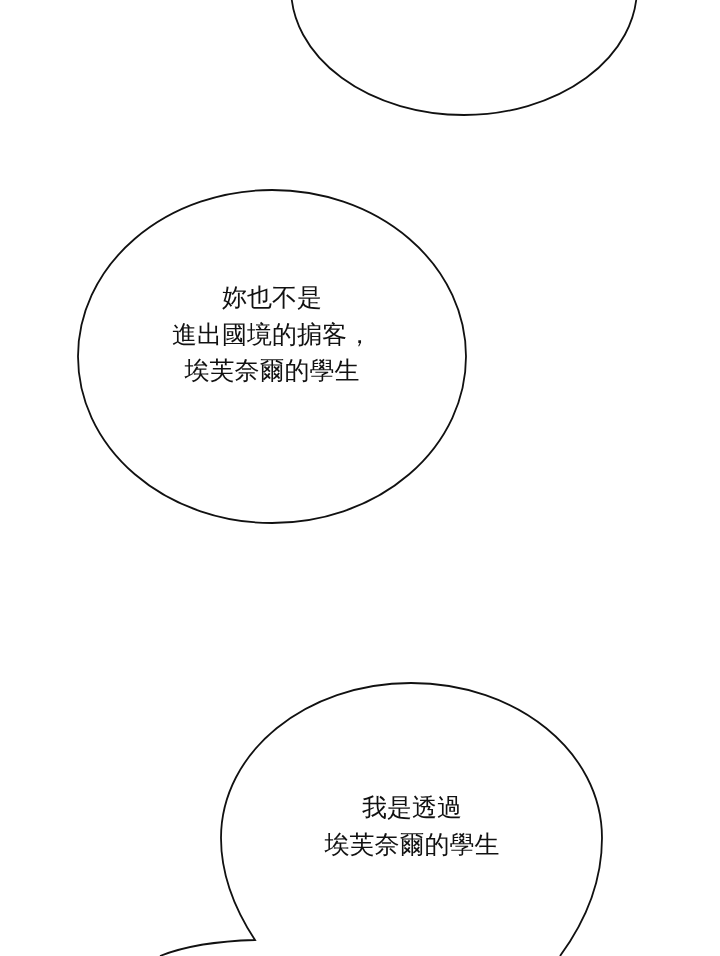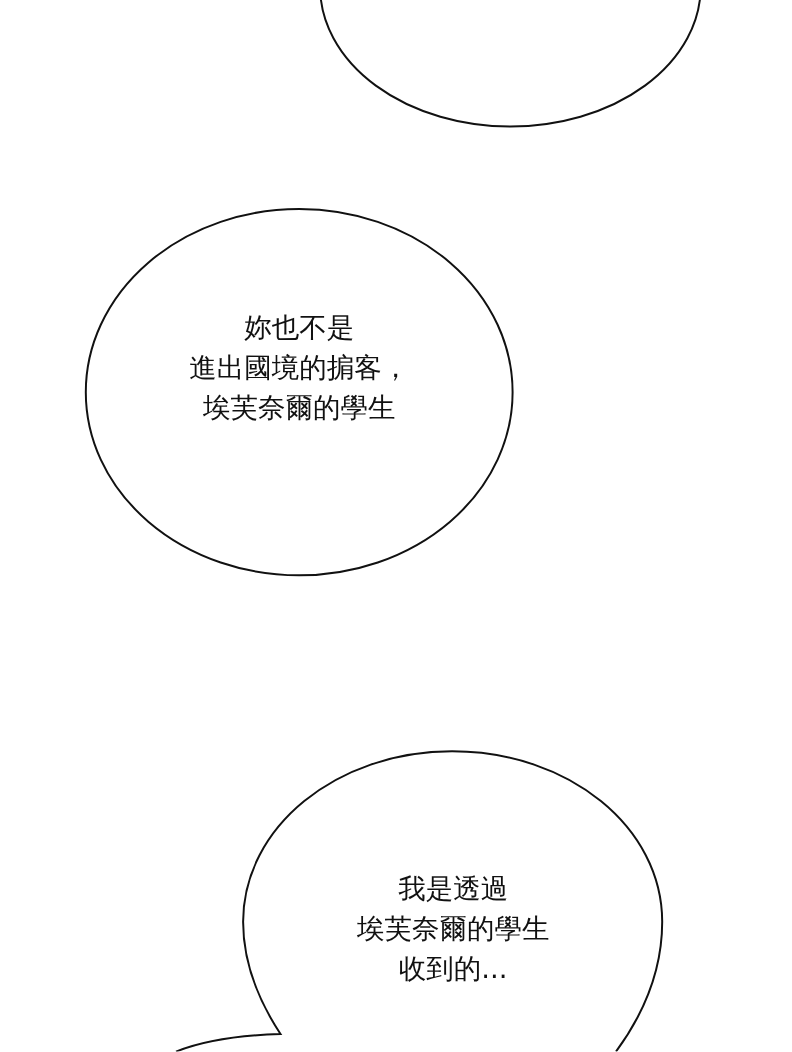--- a/index.html
+++ b/index.html
@@ -71,15 +71,14 @@
 
   <div id="text-middle" class="bubble-text">
     <span class="line">妳也不是</span>
     <span class="line">進出國境的掮客，</span>
     <span class="line">埃芙奈爾的學生</span>
   </div>
 
   <div id="text-bottom" class="bubble-text">
     <span class="line">我是透過</span>
     <span class="line">埃芙奈爾的學生</span>
-    <span class="line">收到的...</span>
   </div>
 </div>
 
 </body></html>

